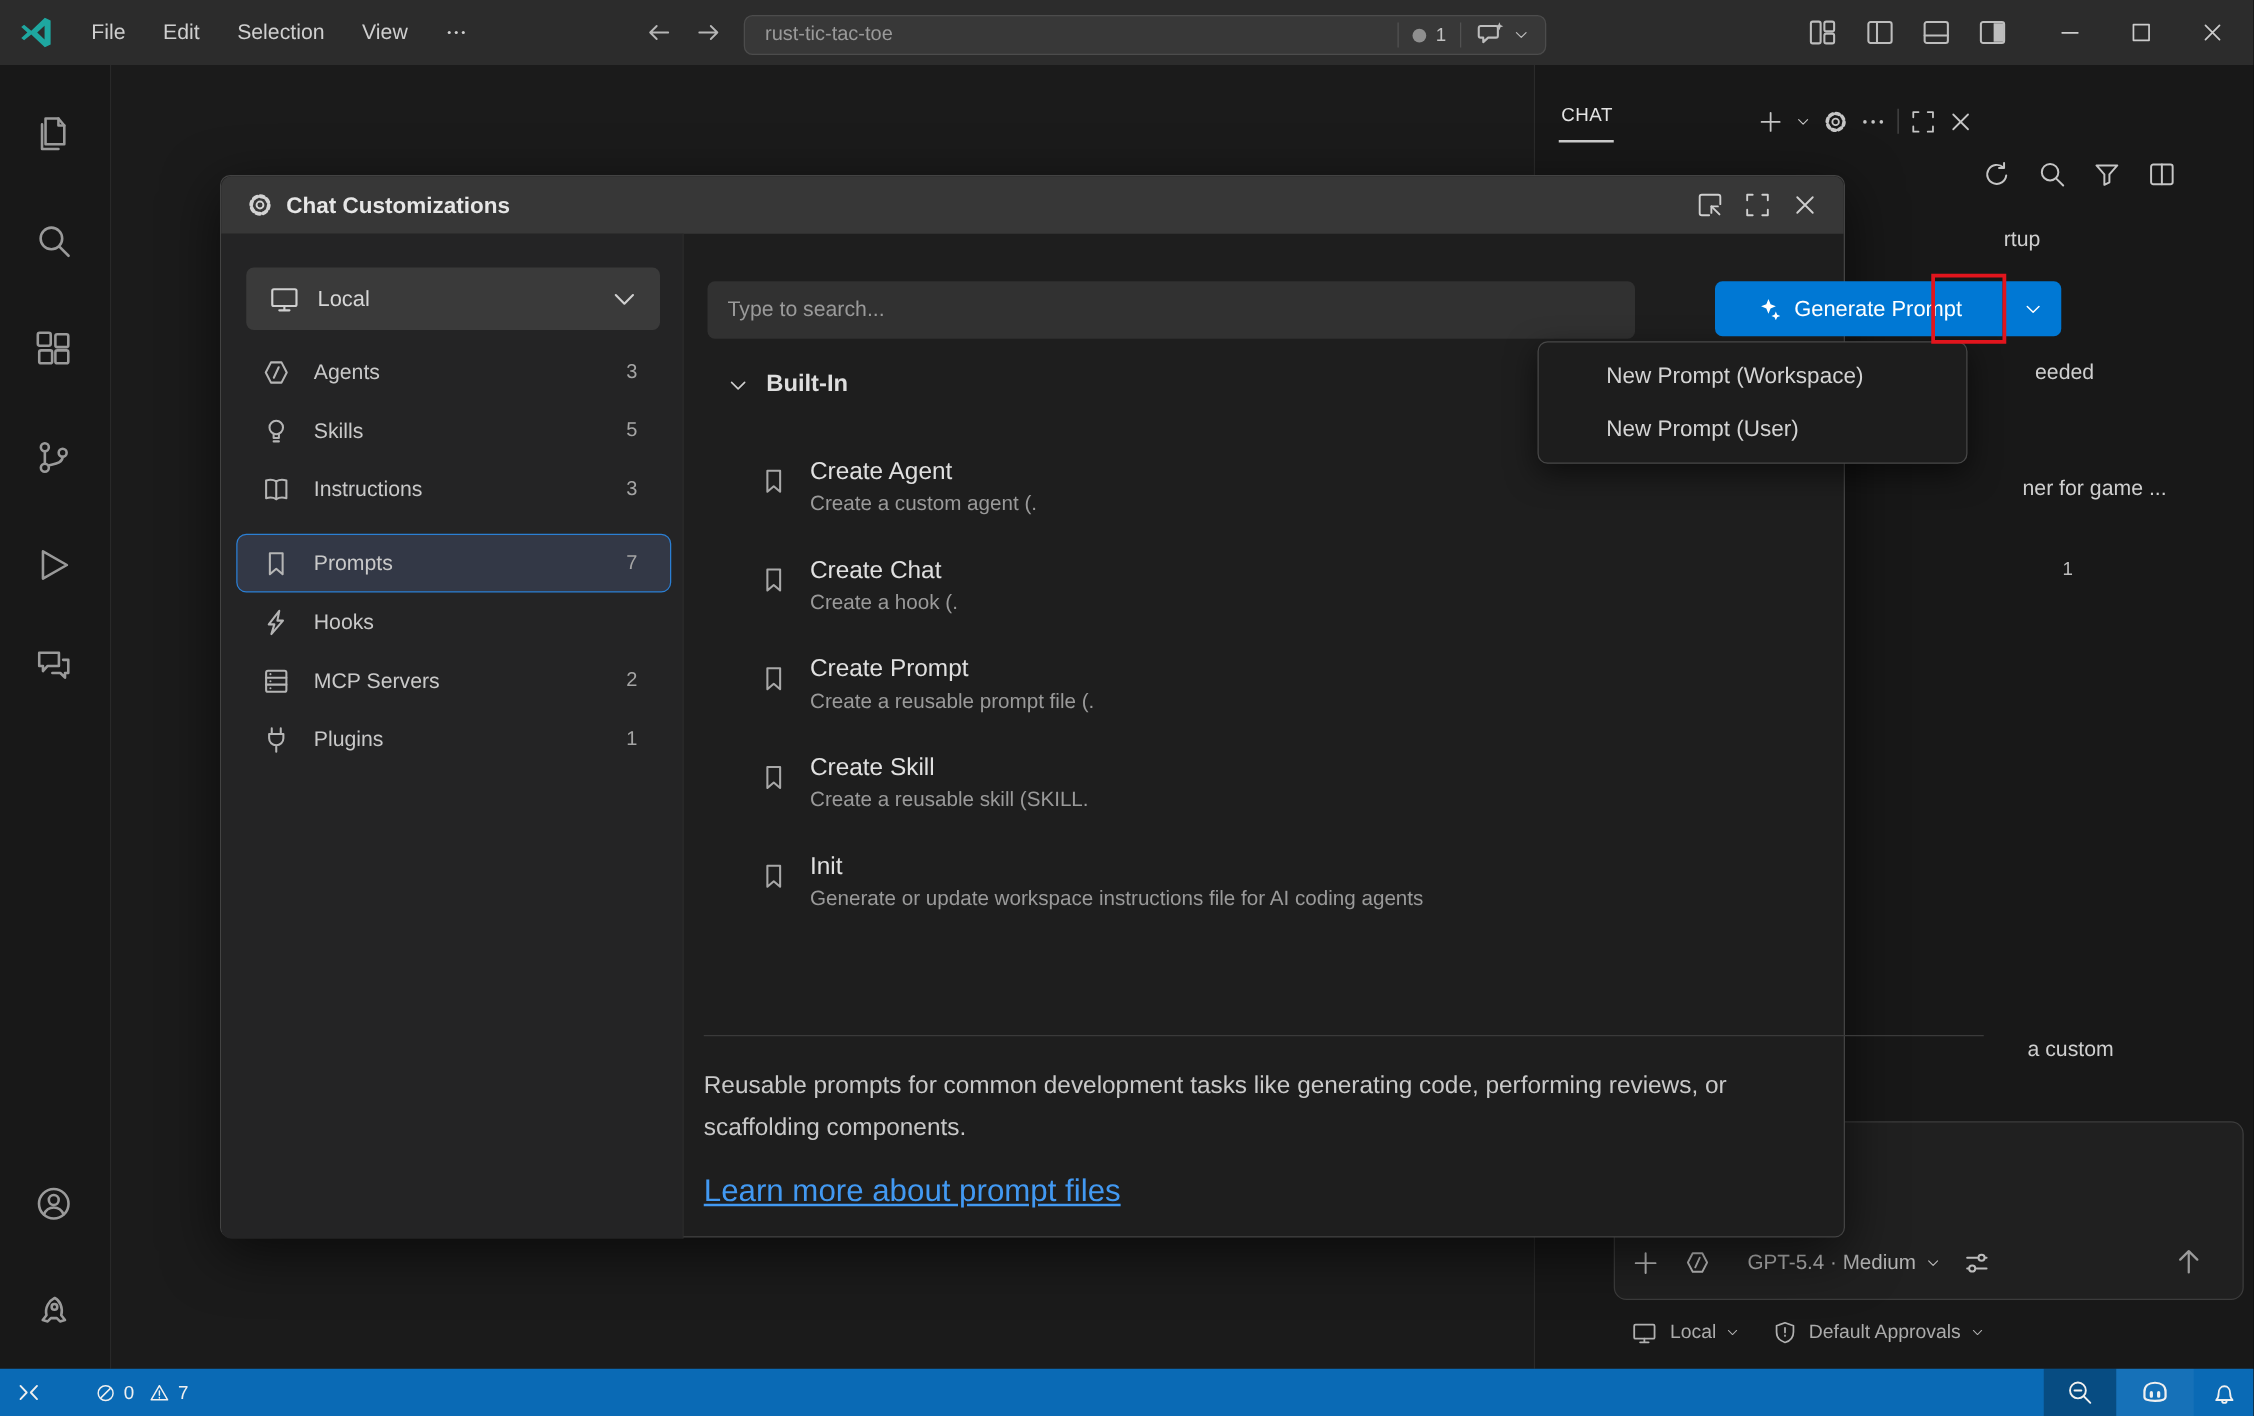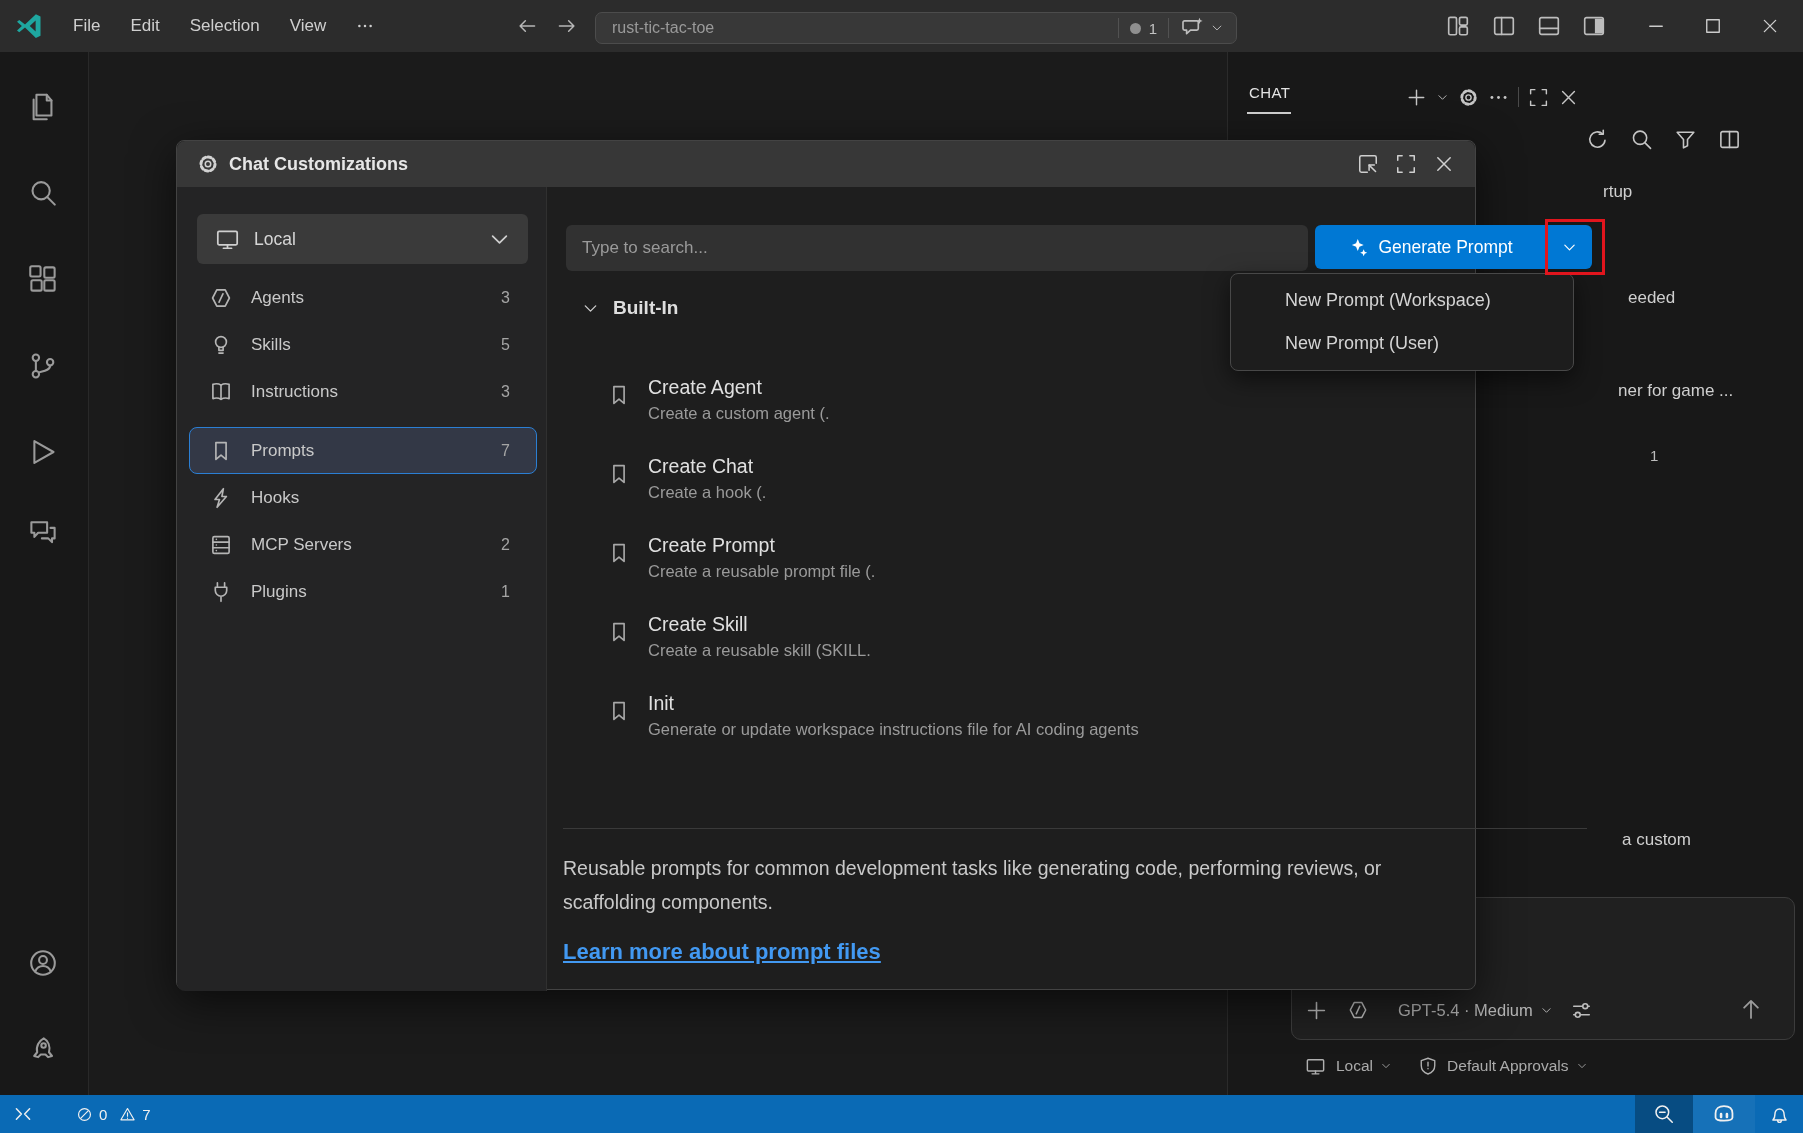--- a/index.html
+++ b/index.html
@@ -81,48 +81,48 @@
   #nav-list { position:absolute; left:12px; top:87px; width:348px; }
   .nav-row { height:47px; display:flex; align-items:center; padding:0 26px 0 19px; border:1px solid transparent; border-radius:8px; color:#c9c9c9; }
   .nav-row .icon { width:24px; height:24px; color:#b5b5b5; margin-right:18px; }
   .nav-label { font-size:17px; flex:1 1 auto; }
   .nav-count { font-size:16px; color:#a5a5a5; }
   .nav-row.selected { background:#333846; border-color:#2b7fd4;margin-top:12px; }
 
   #dlg-search { position:absolute; left:389px; top:84px; width:742px; height:46px; background:#313131; border:none; outline:none; border-radius:6px; color:#cccccc; font-size:17px; padding:0 16px; font-family:"Liberation Sans", sans-serif; }
   #dlg-search::placeholder { color:#9a9a9a; }
 
-  #gen-btn { position:absolute; left:1090px; top:84px; height:44px; display:flex; z-index:25;padding-left:48px; }
+  #gen-btn { position:absolute; left:1147px; top:84px; height:44px; display:flex; z-index:25;padding-left:48px; }
   #gen-main { width:230px; height:44px; background:var(--accent,#0078d4); border-radius:6px 0 0 6px; display:flex; align-items:center; justify-content:center; color:#fff; }
   #gen-main .icon { width:21px; height:21px; margin-right:10px; color:#fff; }
   #gen-label { font-size:17.5px; font-weight:500; }
   #gen-chevron { width:47px; height:44px; background:var(--accent,#0078d4); border-left:1px solid #1565a8; border-radius:0 6px 6px 0; display:flex; align-items:center; justify-content:center; color:#fff; }
   #gen-chevron .icon { width:17px; height:17px; }
   #red-box { position:absolute; left:1368px; top:78px; width:60px; height:56px; border:3px solid var(--annotation,#e1151d); z-index:30; }
 
   #dropdown-menu {
     position:absolute; left:1053px; top:132px; width:344px;
     background:#1d1d1d; border:1px solid #484848; border-radius:8px;
     box-shadow:0 8px 24px rgba(0,0,0,.55); padding:5px 0; z-index:20;
   }
   .menu-row { height:43px; display:flex; align-items:center; padding-left:54px; font-size:18px; color:#d4d4d4; }
 
   #builtin-header { position:absolute; left:404px; top:156px; display:flex; align-items:center; color:#cfcfcf; }
   #builtin-header .icon { width:19px; height:19px; margin-right:13px; }
   #builtin-label { font-size:19px; font-weight:700; color:#dedede; }
-  #builtin-list { position:absolute; left:430px; top:222px; width:960px;margin-top:10px; }
+  #builtin-list { position:absolute; left:430px; top:222px; width:960px; }
   .bi-item { position:relative; height:58px; margin-bottom:21px; }
   .bi-item .icon { position:absolute; left:0; top:10px; width:24px; height:26px; color:#a8a8a8; }
   .bi-text { margin-left:41px; }
   .bi-title { font-size:19.5px; color:#e0e0e0; line-height:28px; }
   .bi-desc { font-size:16.5px; color:#9a9a9a; line-height:24px; }
 
   #dlg-divider { position:absolute; left:386px; top:687px; width:1024px; height:1px; background:#3a3a3a; }
   #dlg-footer-text { position:absolute; left:386px; top:710px; width:900px; font-size:19.5px; color:#c9c9c9; line-height:34px; }
-  #dlg-footer-link { position:absolute; left:386px; top:798px; font-size:22px; color:var(--link,#4299f2);font-weight:bold; }
+  #dlg-footer-link { position:absolute; left:386px; top:798px; font-size:25px; color:var(--link,#4299f2); }
 
   
   #statusbar { position:absolute; left:0; top:1095px; width:1803px; height:38px; background:var(--statusbar,#0a6ab5); color:#f0f0f0; font-size:15px; }
   #sb-remote { position:absolute; left:12px; top:8px; width:22px; height:22px; color:#eee; }
   #sb-problems { position:absolute; left:76px; top:0; height:38px; display:flex; align-items:center; gap:6px; }
   #sb-problems .icon { width:17px; height:17px; }
   #sb-right { position:absolute; right:0; top:0; height:38px; display:flex; align-items:center; }
   #sb-zoom { width:58px; height:38px; background:rgba(0,0,0,.28); display:flex; align-items:center; justify-content:center; }
   #sb-zoom .icon { width:22px; height:22px; }
   #sb-copilot { width:62px; height:38px; display:flex; align-items:center; justify-content:center; background:rgba(255,255,255,.05); }

